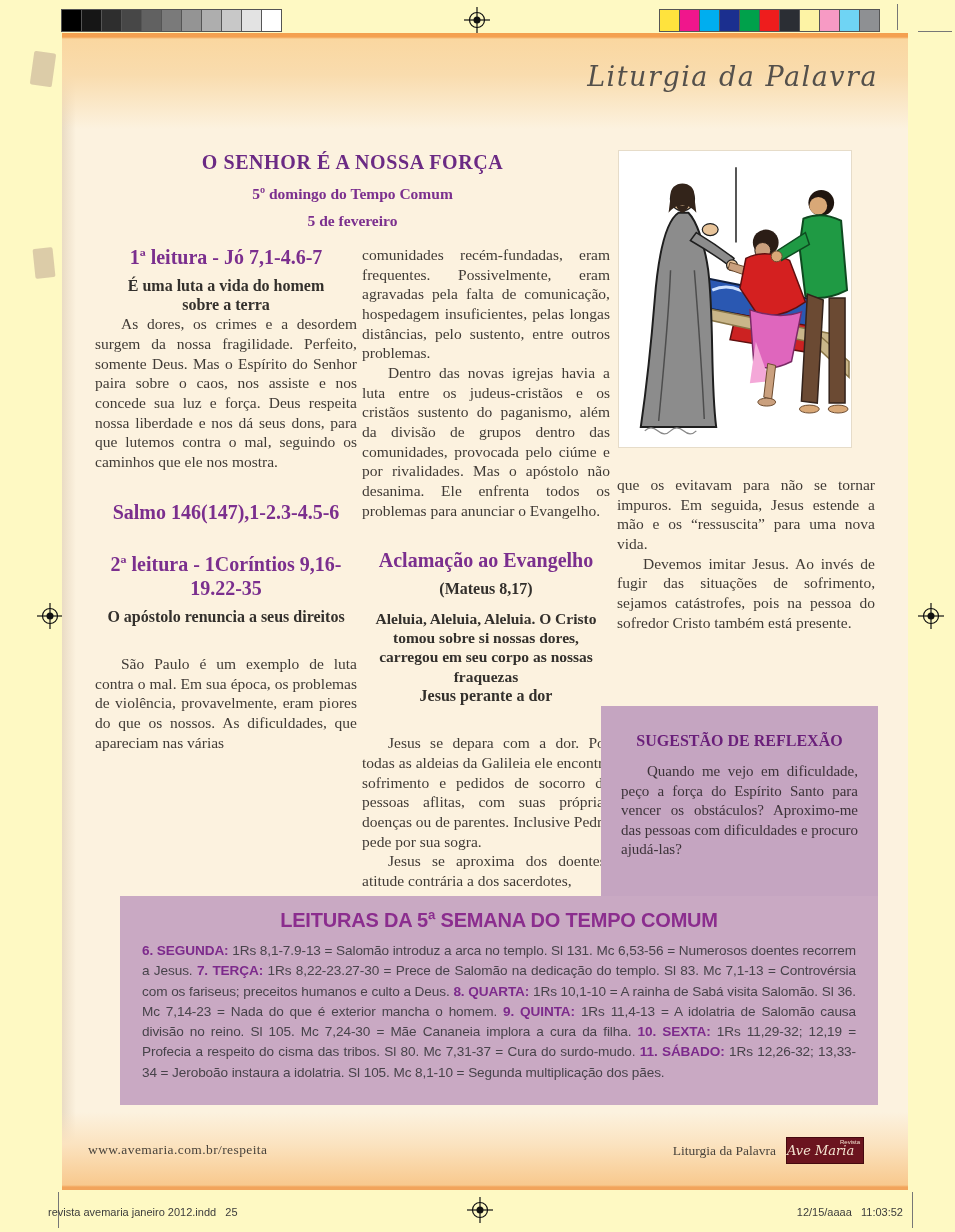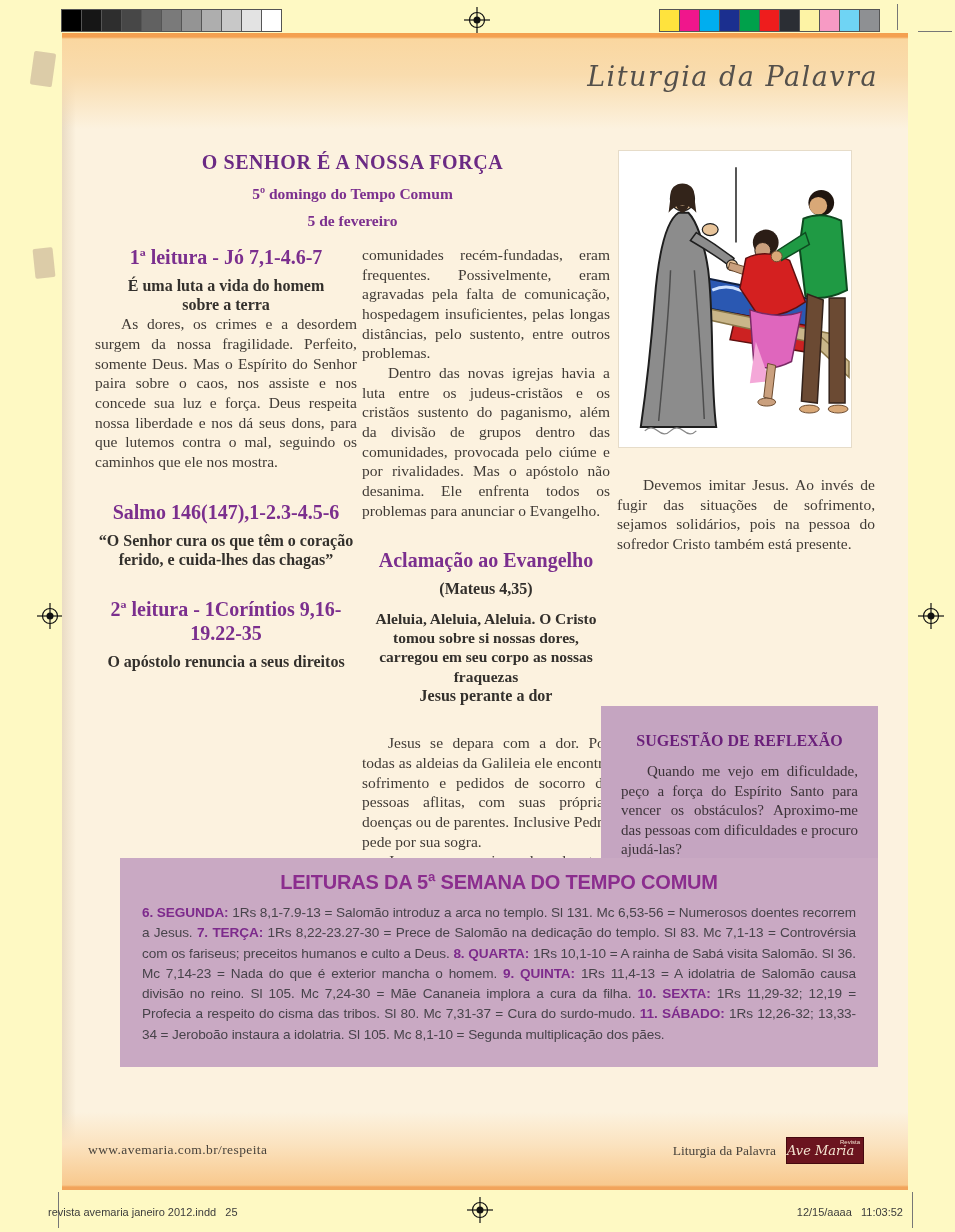--- a/index.html
+++ b/index.html
@@ -47,21 +47,21 @@
   
   .illus { position:absolute; left:556px; top:117px; width:234px; height:298px; background:#ffffff;
     border:1px solid #e6dcc9; }
 
   
   .reflex { position:absolute; left:539px; top:673px; width:277px; height:195px; background:#c5a5c1;
     padding:26px 20px 0 20px; }
   .reflex-title { color:#6a1f7a; font-weight:bold; font-size:16px; text-align:center; margin-bottom:12px; }
   .reflex-text { font-size:15px; line-height:1.3; color:#3c3339; text-align:justify; text-indent:26px; }
 
-  .readings { position:absolute; left:58px; top:825px; width:758px; height:209px; background:#c9a9c3;
+  .readings { position:absolute; left:58px; top:863px; width:758px; height:209px; background:#c9a9c3;
     padding:13px 22px 0 22px; font-family:"Liberation Sans", sans-serif; }
   .readings-title { color:#8b2d8e; font-weight:bold; font-size:20px; text-align:center;
     letter-spacing:-0.2px; margin-bottom:9px; }
   .readings-body { font-size:13.6px; line-height:1.49; color:#47434a; text-align:justify; letter-spacing:-0.1px; }
   .readings-body .day { font-weight:bold; color:#7d2a8c; }
 
   
   .footer-url { position:absolute; left:26px; bottom:32px; font-size:13.5px; color:#4a443c; letter-spacing:.4px; }
   .footer-right { position:absolute; right:44px; bottom:26px; display:flex; align-items:center; gap:10px; }
   .footer-section { font-size:13.5px; color:#4a443c; }
@@ -200,38 +200,39 @@
         <ellipse cx="221" cy="260" rx="10" ry="4" fill="#d9a877" stroke="#6b4a2e" stroke-width="1"></ellipse>
         <path d="M26,282 q6,-6 13,0 t13,0 t13,0 t13,0" stroke="#888" stroke-width="1.3" fill="none"></path>
       </svg>
     </div>
 
     <div class="col col-left">
       <div class="h-purple">1ª leitura - Jó 7,1-4.6-7</div>
       <div class="h-dark" style="padding:0 18px;">É uma luta a vida do homem sobre a terra</div>
       <p class="para">As dores, os crimes e a desordem surgem da nossa fragilidade. Perfeito, somente Deus. Mas o Espírito do Senhor paira sobre o caos, nos assiste e nos concede sua luz e força. Deus respeita nossa liberdade e nos dá seus dons, para que lutemos contra o mal, seguindo os caminhos que ele nos mostra.</p>
       <div class="h-purple gap-md">Salmo 146(147),1-2.3-4.5-6</div>
-      <div class="h-dark">“O Senhor cura os que têm o coração ferido, e cuida-lhes das chagas”</div>
       <div class="h-purple gap-md">2ª leitura - 1Coríntios 9,16-19.22-35</div>
       <div class="h-dark">O apóstolo renuncia a seus direitos</div>
+      <p class="para gap-md">São Paulo é um exemplo de luta contra o mal. Em sua época, os problemas de violência, provavelmente, eram piores do que os nossos. As dificuldades, que apareciam nas várias</p>
     </div>
 
     <div class="col col-mid">
       <p class="para noind">comunidades recém-fundadas, eram frequentes. Possivelmente, eram agravadas pela falta de comunicação, hospedagem insuficientes, pelas longas distâncias, pelo sustento, entre outros problemas.</p>
       <p class="para">Dentro das novas igrejas havia a luta entre os judeus-cristãos e os cristãos sustento do paganismo, além da divisão de grupos dentro das comunidades, provocada pelo ciúme e por rivalidades. Mas o apóstolo não desanima. Ele enfrenta todos os problemas para anunciar o Evangelho.</p>
       <div class="h-purple gap-md">Aclamação ao Evangelho</div>
-      <div class="h-dark">(Mateus 4,35)</div>
+      <div class="h-dark">(Mateus 8,17)</div>
       <div class="center-bold gap-xs" style="padding:0 4px;">Aleluia, Aleluia, Aleluia. O Cristo tomou sobre si nossas dores, carregou em seu corpo as nossas fraquezas</div>
       <div class="h-dark">Jesus perante a dor</div>
       <p class="para gap-md">Jesus se depara com a dor. Por todas as aldeias da Galileia ele encontra sofrimento e pedidos de socorro de pessoas aflitas, com suas próprias doenças ou de parentes. Inclusive Pedro pede por sua sogra.</p>
       <p class="para">Jesus se aproxima dos doentes; atitude contrária a dos sacerdotes,</p>
     </div>
 
     <div class="col col-right">
-      <p class="para">Devemos imitar Jesus. Ao invés de fugir das situações de sofrimento, sejamos solidários, pois na pessoa do sofredor Cristo também está presente.</p>
+      <p class="para noind">que os evitavam para não se tornar impuros. Em seguida, Jesus estende a mão e os “ressuscita” para uma nova vida.</p>
+      <p class="para">Devemos imitar Jesus. Ao invés de fugir das situações de sofrimento, sejamos catástrofes, pois na pessoa do sofredor Cristo também está presente.</p>
     </div>
 
     <div class="reflex">
       <div class="reflex-title">SUGESTÃO DE REFLEXÃO</div>
       <p class="reflex-text">Quando me vejo em dificuldade, peço a força do Espírito Santo para vencer os obstáculos? Aproximo-me das pessoas com dificuldades e procuro ajudá-las?</p>
     </div>
 
     <div class="readings">
       <div class="readings-title">LEITURAS DA 5ª SEMANA DO TEMPO COMUM</div>
       <p class="readings-body" id="readings-body"><span class="day">6. SEGUNDA: </span>1Rs 8,1-7.9-13 = Salomão introduz a arca no templo. Sl 131. Mc 6,53-56 = Numerosos doentes recorrem a Jesus. <span class="day">7. TERÇA: </span>1Rs 8,22-23.27-30 = Prece de Salomão na dedicação do templo. Sl 83. Mc 7,1-13 = Controvérsia com os fariseus; preceitos humanos e culto a Deus. <span class="day">8. QUARTA: </span>1Rs 10,1-10 = A rainha de Sabá visita Salomão. Sl 36. Mc 7,14-23 = Nada do que é exterior mancha o homem. <span class="day">9. QUINTA: </span>1Rs 11,4-13 = A idolatria de Salomão causa divisão no reino. Sl 105. Mc 7,24-30 = Mãe Cananeia implora a cura da filha. <span class="day">10. SEXTA: </span>1Rs 11,29-32; 12,19 = Profecia a respeito do cisma das tribos. Sl 80. Mc 7,31-37 = Cura do surdo-mudo. <span class="day">11. SÁBADO: </span>1Rs 12,26-32; 13,33-34 = Jeroboão instaura a idolatria. Sl 105. Mc 8,1-10 = Segunda multiplicação dos pães.</p>

